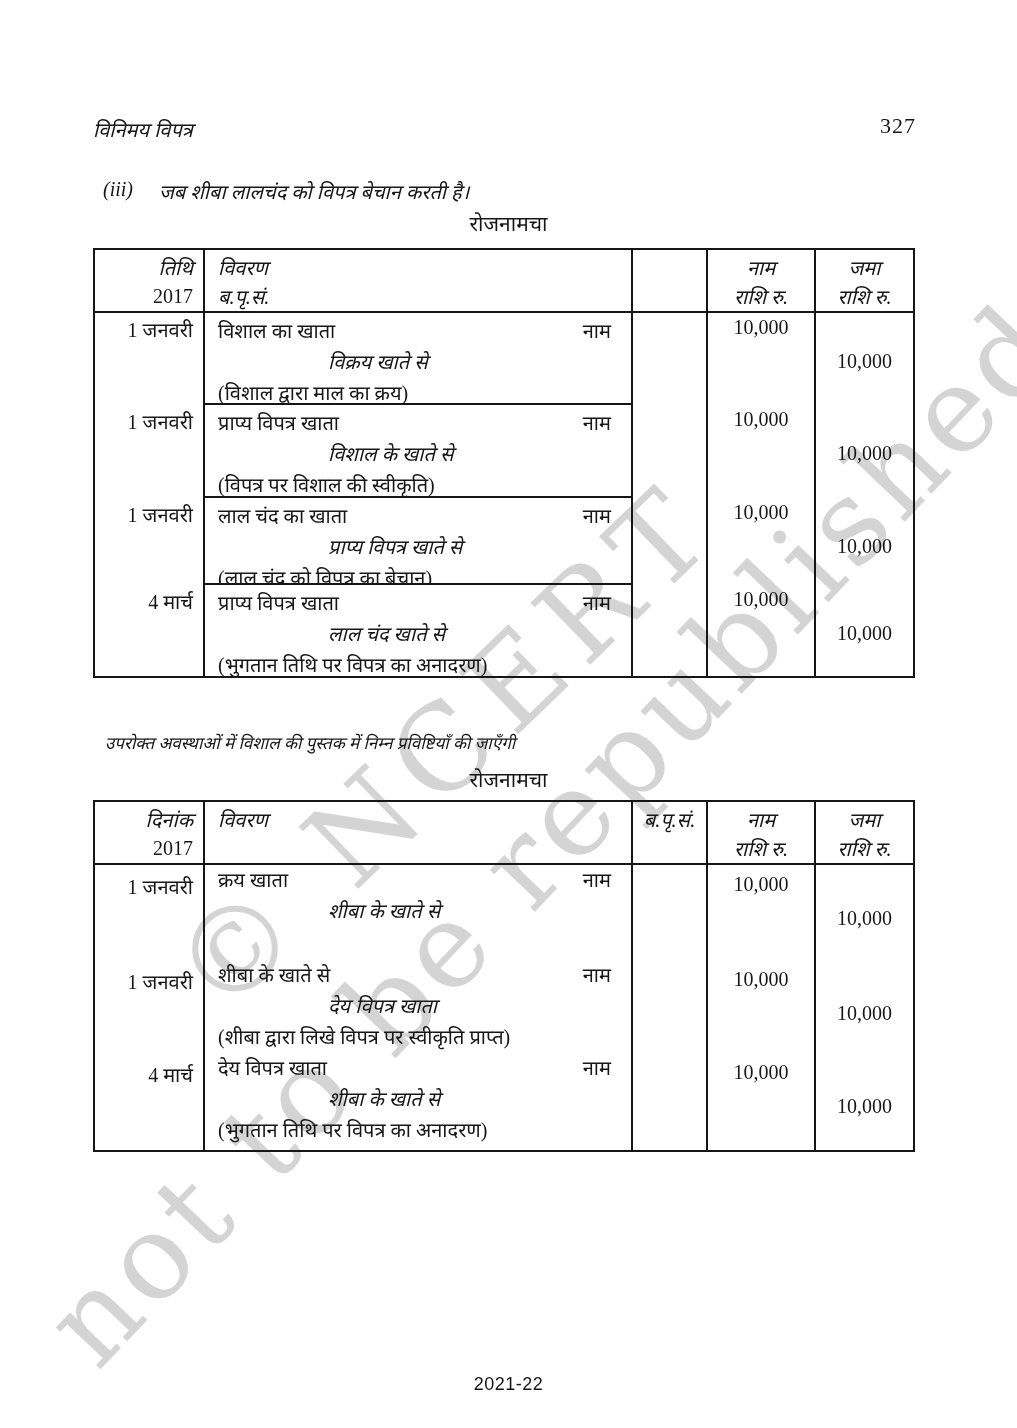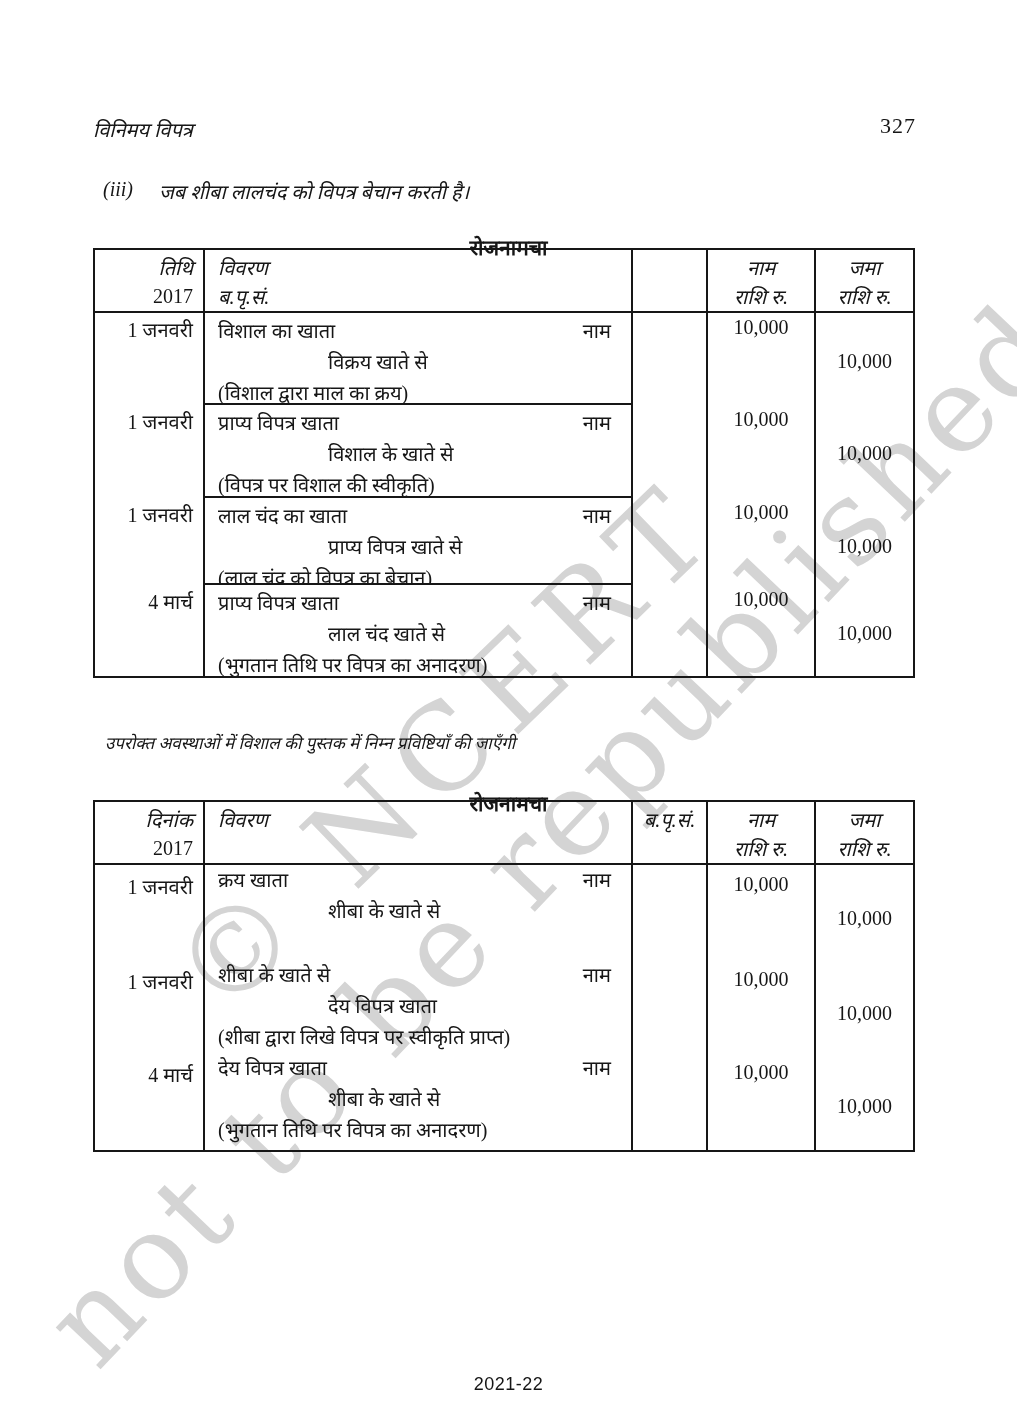--- a/index.html
+++ b/index.html
@@ -12,21 +12,21 @@
     position:absolute; z-index:0; white-space:nowrap; pointer-events:none;
     font-family:"DejaVu Serif",serif; color:#d4d4d4; font-weight:400;
   }
   .wm-ncert  { left:445px; top:748px; font-size:118px; letter-spacing:14px;
                transform:translate(-50%,-50%) rotate(-44deg); }
   .wm-notto  { left:552px; top:834px; font-size:118px; letter-spacing:6px;
                transform:translate(-50%,-50%) rotate(-46.5deg); }
   
   .abs { position:absolute; z-index:1; }
   .it  { font-style:italic; }
-  .bold{ font-weight:bold;margin-top:24px; }
+  .bold{ font-weight:normal; }
   .center { left:0; right:0; text-align:center; }
   .section-title { left:93px;  top:116px; font-size:20px; }
   .page-num      { left:880px; top:113px; font-size:22px; letter-spacing:1px; }
   .item-line     { left:103px; top:166px; font-size:20px; display:flex;margin-top:12px; }
   .item-label    { width:56px; }
   .jtitle1   { top:209px; font-size:21px; }
   .between   { left:93px; top:731px; font-size:17px;margin-left:12px; }
   .booktitle { top:734px; font-size:21px; }
   .jtitle2   { top:765px; font-size:21px; }
   .footer    { top:1374px; font-family:"Liberation Sans",sans-serif; font-size:18px; letter-spacing:0.5px; }
@@ -41,21 +41,21 @@
   .cell.last { border-right:none; }
   .h-date { text-align:right; padding:4px 10px 0 0; line-height:28px; }
   .h-date .yr { font-style:normal; }
   .h-part { display:flex; justify-content:space-between; align-items:flex-start;
             padding:4px 8px 0 13px; line-height:28px;flex-direction:column; }
   .h-lf   { text-align:center; padding-top:4px; line-height:28px; }
   .h-amt  { text-align:center; padding-top:4px; line-height:29px; }
   .trow .d-cell { text-align:right; padding:3px 10px 0 15px; font-size:20px; }
   .trow .p-cell { padding:3px 20px 0 13px; font-size:20px; line-height:31px; }
   .p-cell .l1 { display:flex; justify-content:space-between;text-align:center; }
-  .p-cell .l2 { padding-left:110px; }
+  .p-cell .l2 { padding-left:110px;font-style:italic; }
   .sep { border-bottom:2px solid #161616; }
   .amt { font-size:20px; text-align:center; }
   .amt.dr { padding-top:3px; }
   .amt.cr { padding-top:37px; }
   #t2 .d-cell { padding-top:8px; }
   #t2 .p-cell { padding-top:0; }
   #t2 .amt.dr { padding-top:8px; }
   #t2 .amt.cr { padding-top:42px; }
 </style>
 </head>

